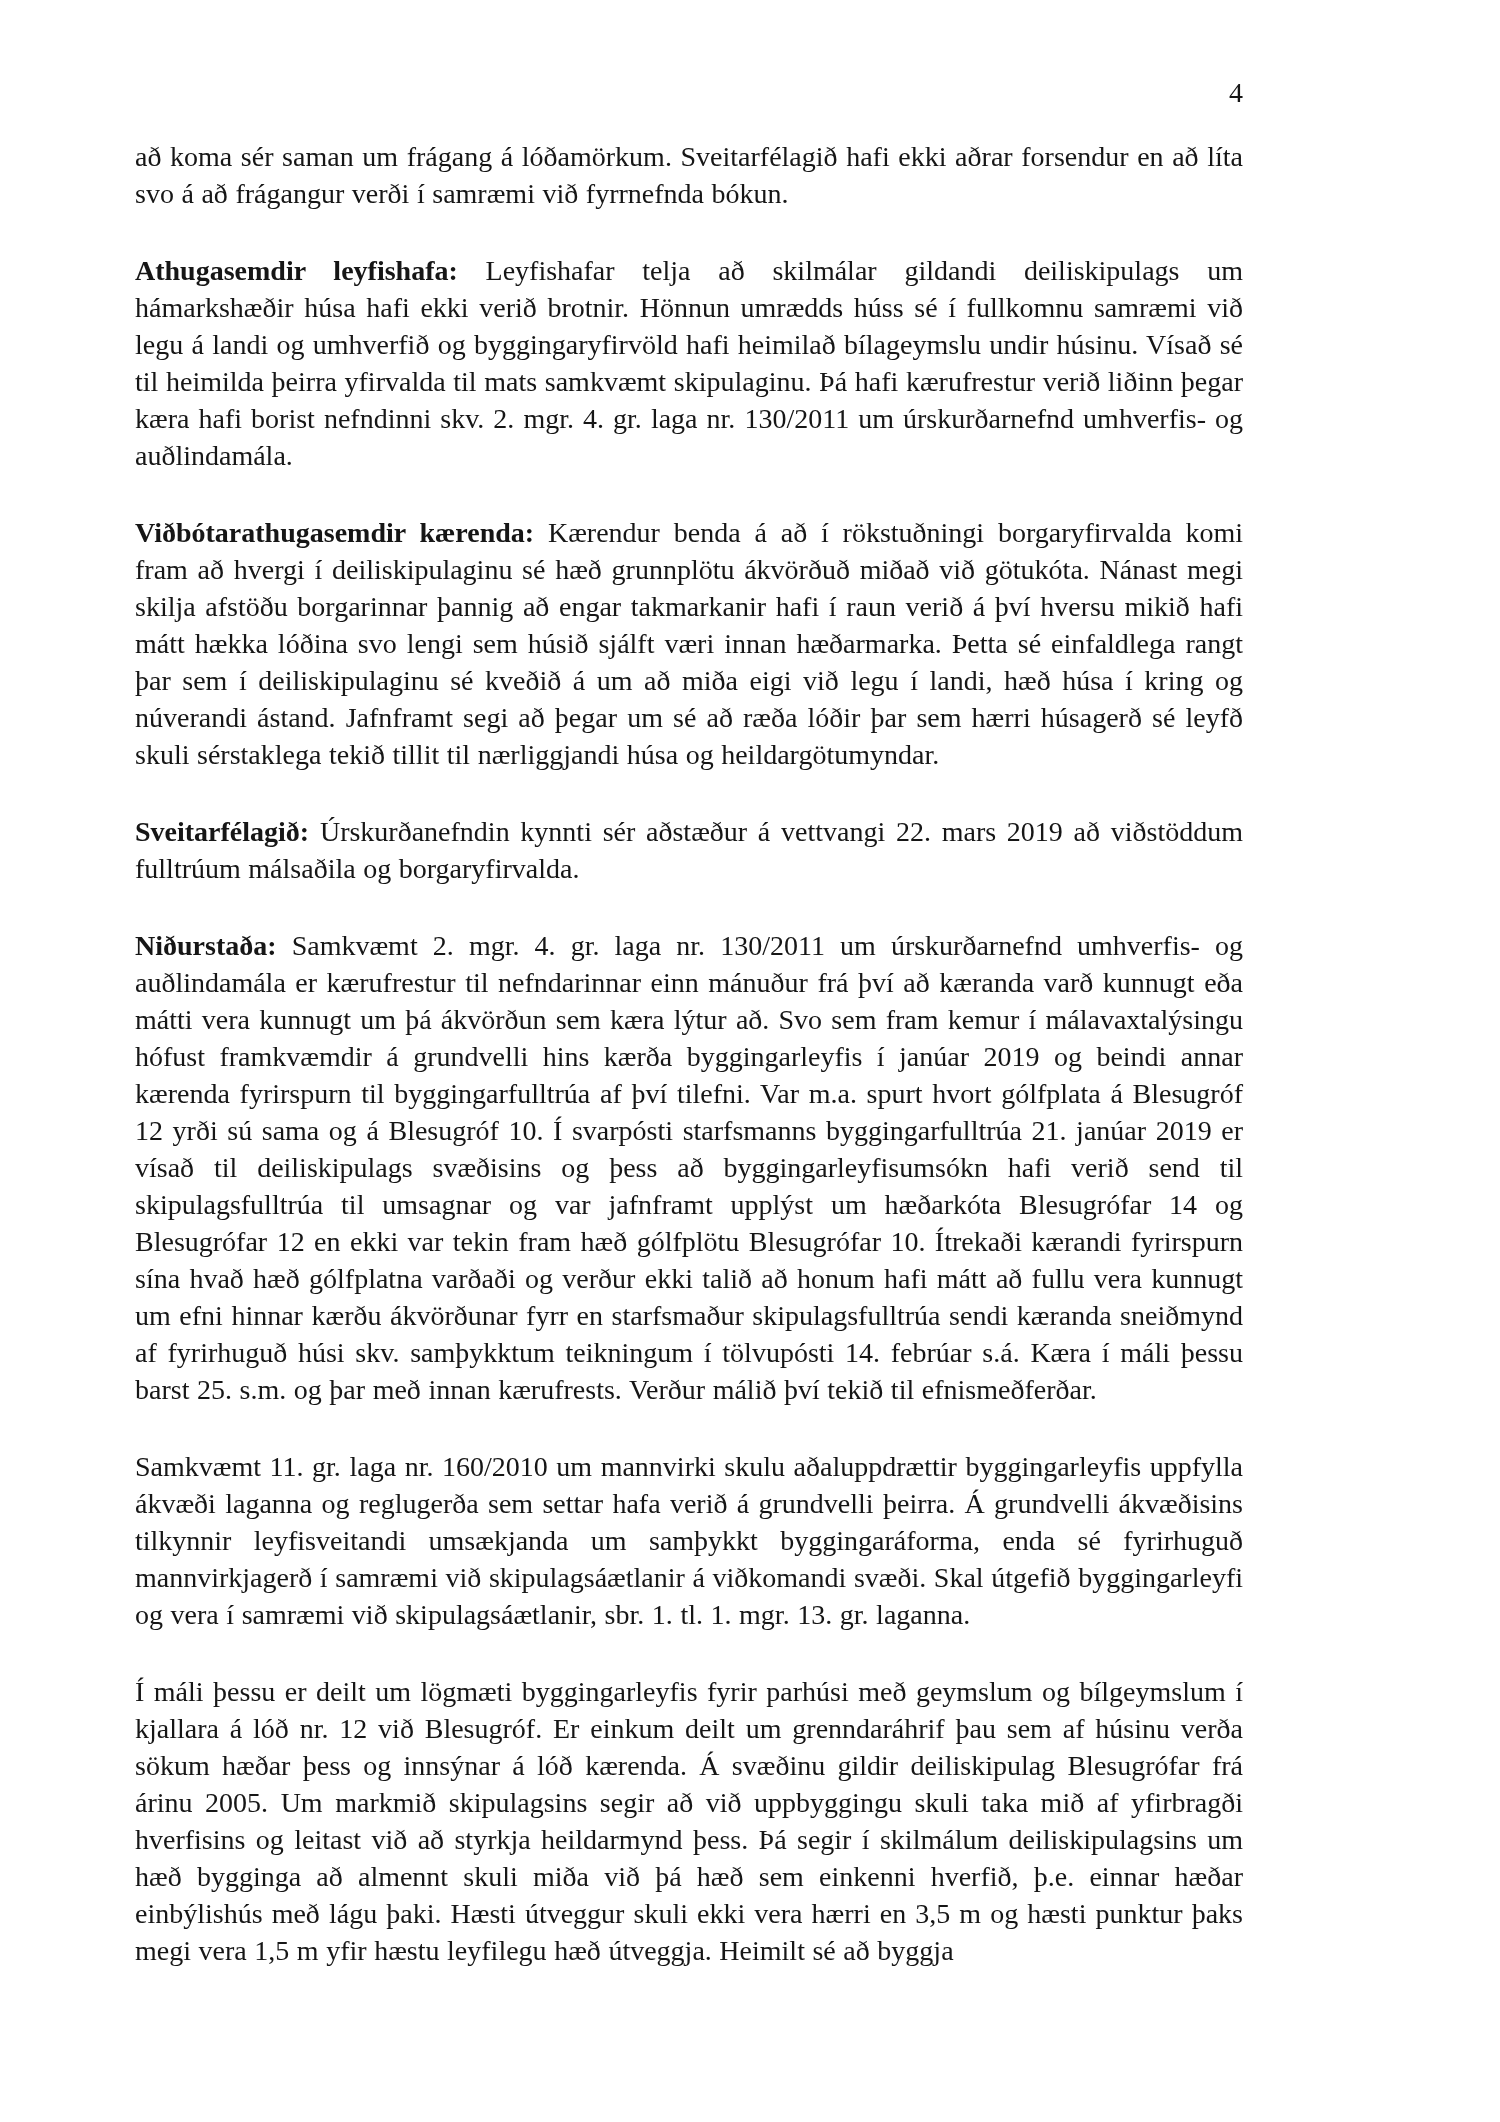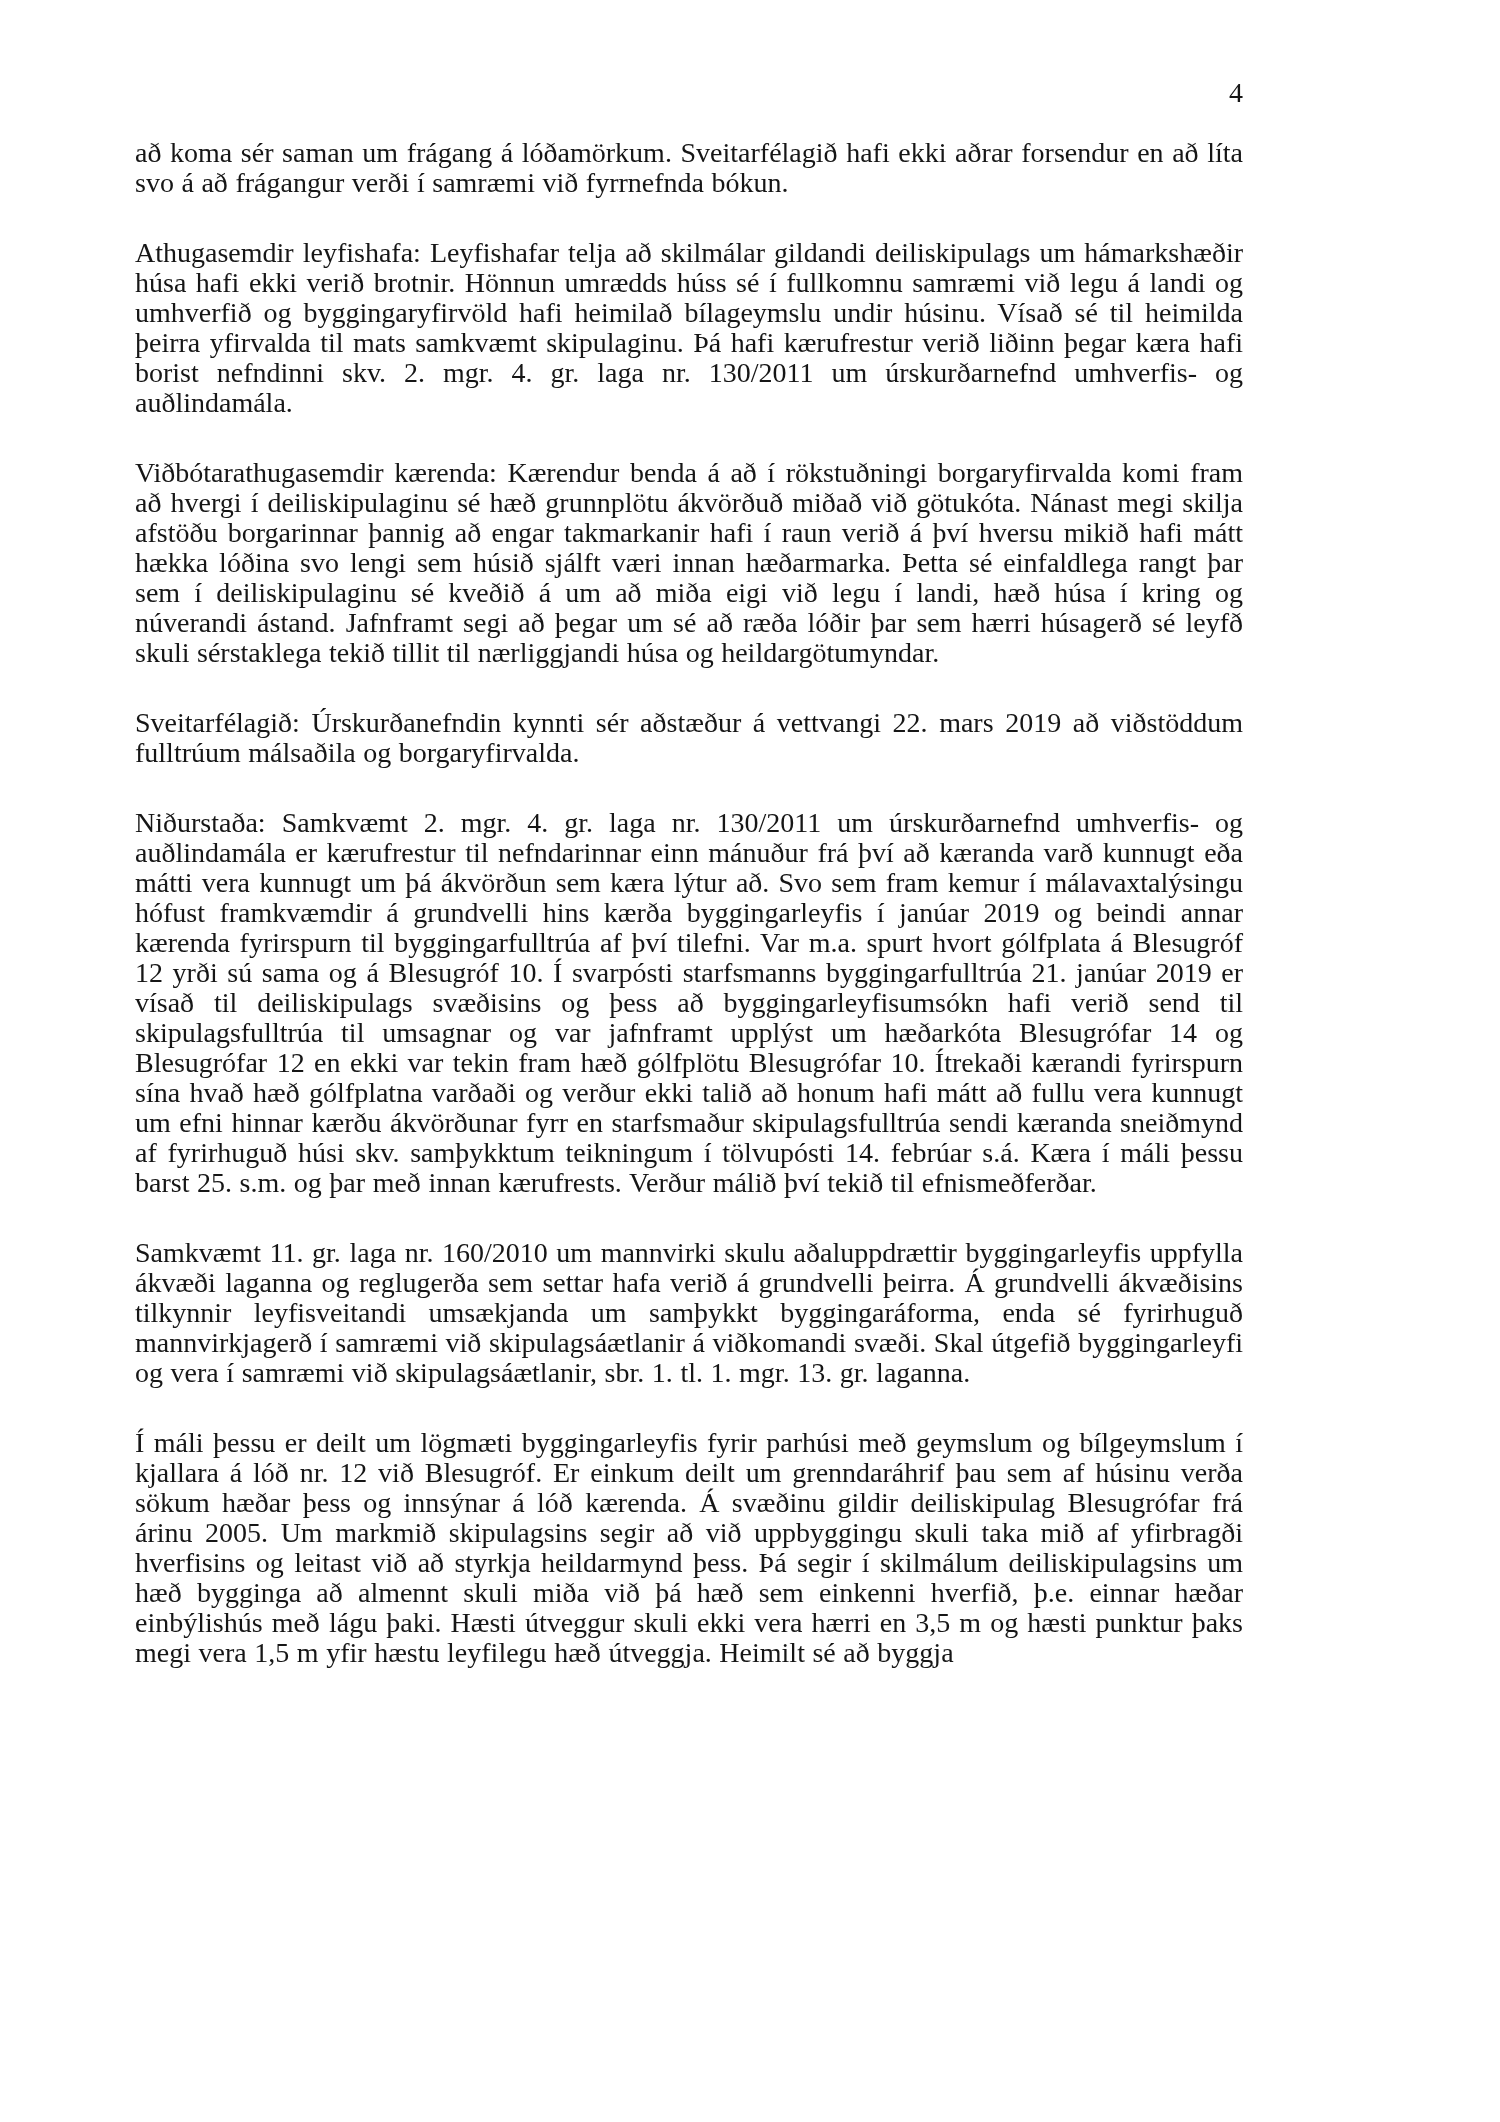--- a/index.html
+++ b/index.html
@@ -26,27 +26,27 @@
     line-height: 34px;
   }
   .content {
     position: absolute;
     top: 138px;
     left: 135px;
     width: 1108px;
   }
   .para {
     font-size: 28px;
-    line-height: 30px;
+    line-height: 37px;
     text-align: justify;
     margin-bottom: 40px;
     word-spacing: 0.02em;
   }
   .para:last-child { margin-bottom: 0; }
-  .lead { font-weight: normal; }
+  .lead { font-weight: bold; }
 </style>
 </head>
 <body>
 
 <div class="page">
 
   <div class="page-number">4</div>
 
   <div class="content">
 

